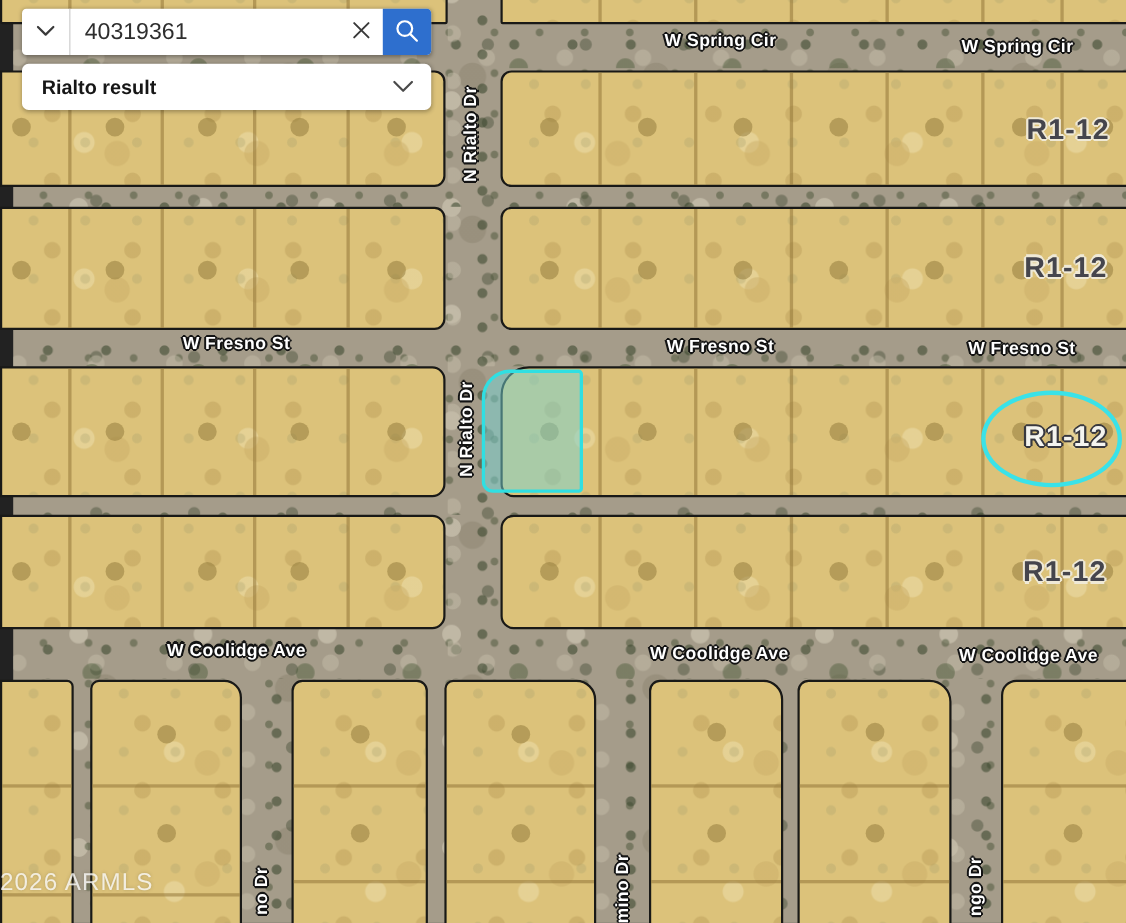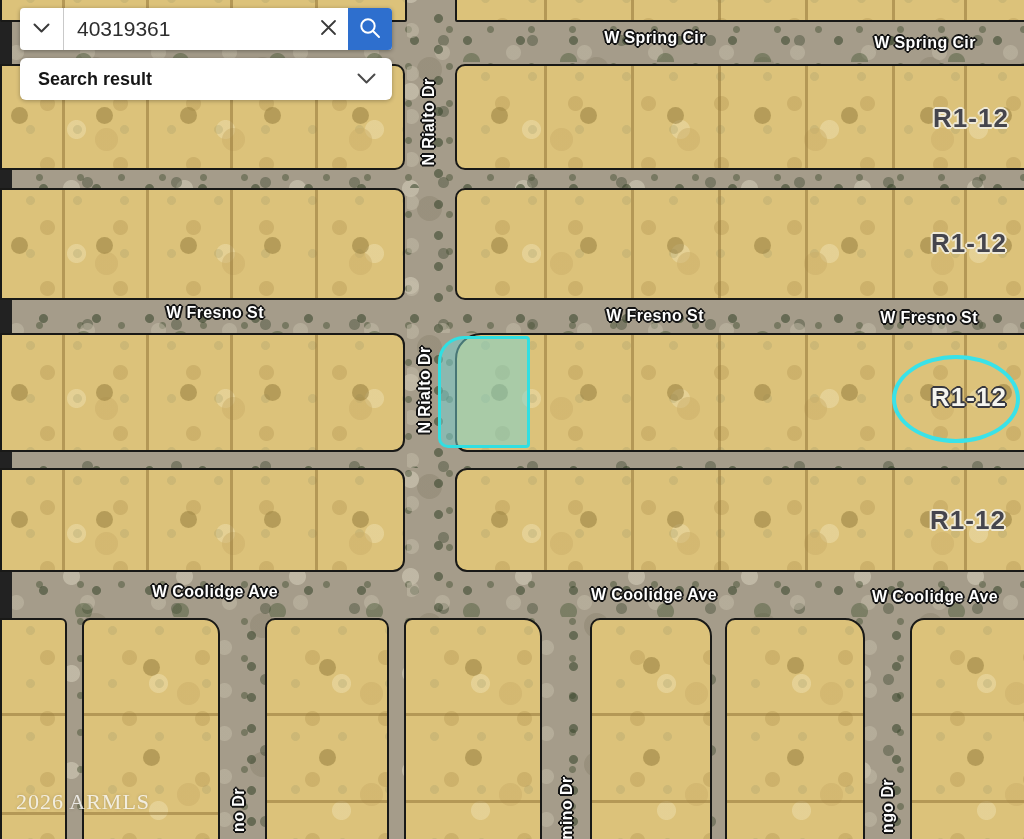--- a/index.html
+++ b/index.html
@@ -48,22 +48,22 @@
       -1px -1px 0 #141414,1px -1px 0 #141414,-1px 1px 0 #141414,1px 1px 0 #141414;}
   .street.vert{transform:translate(-50%,-50%) rotate(-90deg);}
   .zone{position:absolute;transform:translate(-50%,-50%);white-space:nowrap;
     font-size:26px;font-weight:bold;letter-spacing:1px;}
   .zone.dark{color:#45454d;
     text-shadow:-2px 0 0 #efe9d6,2px 0 0 #efe9d6,0 -2px 0 #efe9d6,0 2px 0 #efe9d6,
       -1px -1px 0 #efe9d6,1px -1px 0 #efe9d6,-1px 1px 0 #efe9d6,1px 1px 0 #efe9d6;}
   .zone.light{color:#f4f4ef;
     text-shadow:-2px 0 0 #38383e,2px 0 0 #38383e,0 -2px 0 #38383e,0 2px 0 #38383e,
       -1px -1px 0 #38383e,1px -1px 0 #38383e,-1px 1px 0 #38383e,1px 1px 0 #38383e;}
-  #watermark{position:absolute;left:16px;top:789px;font-size:22px;letter-spacing:1px;
-    color:rgba(255,255,255,.78);text-shadow:0 0 3px rgba(90,80,50,.35);font-family:Liberation Serif, serif;}
+  #watermark{position:absolute;left:0;top:789px;font-size:22px;letter-spacing:1px;
+    color:rgba(255,255,255,.78);text-shadow:0 0 3px rgba(90,80,50,.35);}
   
   #search-bar{position:absolute;left:20px;top:8px;width:372px;height:42px;
     background:#fff;border-radius:4px;box-shadow:0 1px 4px rgba(0,0,0,.35);
     display:flex;align-items:center;}
   #combo-toggle{width:44px;height:100%;display:flex;align-items:center;
     justify-content:center;border:none;background:none;cursor:pointer;
     border-right:1px solid #c9c9c9;box-sizing:border-box;}
   #search-input{flex:1;height:100%;border:none;outline:none;background:none;
     font-family:"Liberation Sans",sans-serif;font-size:21px;color:#2e2e2e;
     padding:0 0 0 13px;min-width:0;}
@@ -294,20 +294,20 @@
       <span>
         <svg width="24" height="24" viewBox="0 0 24 24">
           <circle cx="10" cy="10" r="6.7" stroke="#fff" stroke-width="2" fill="none"></circle>
           <line x1="15" y1="15" x2="21" y2="21" stroke="#fff" stroke-width="2" stroke-linecap="round"></line>
           </svg>
       </span>
     </button>
   </div>
 
   <div id="result-box">
-    <span id="result-label">Search result</span>
+    <span id="result-label">Rialto result</span>
     <span id="result-chevron">
       <svg width="19" height="12" viewBox="0 0 19 12">
           <path d="M1.5 1.5 L9.5 9.5 L17.5 1.5" stroke="#4a4a4a" stroke-width="2" fill="none" stroke-linecap="round" stroke-linejoin="round"></path>
         </svg>
     </span>
   </div>
 </div>
 
 </body></html>

